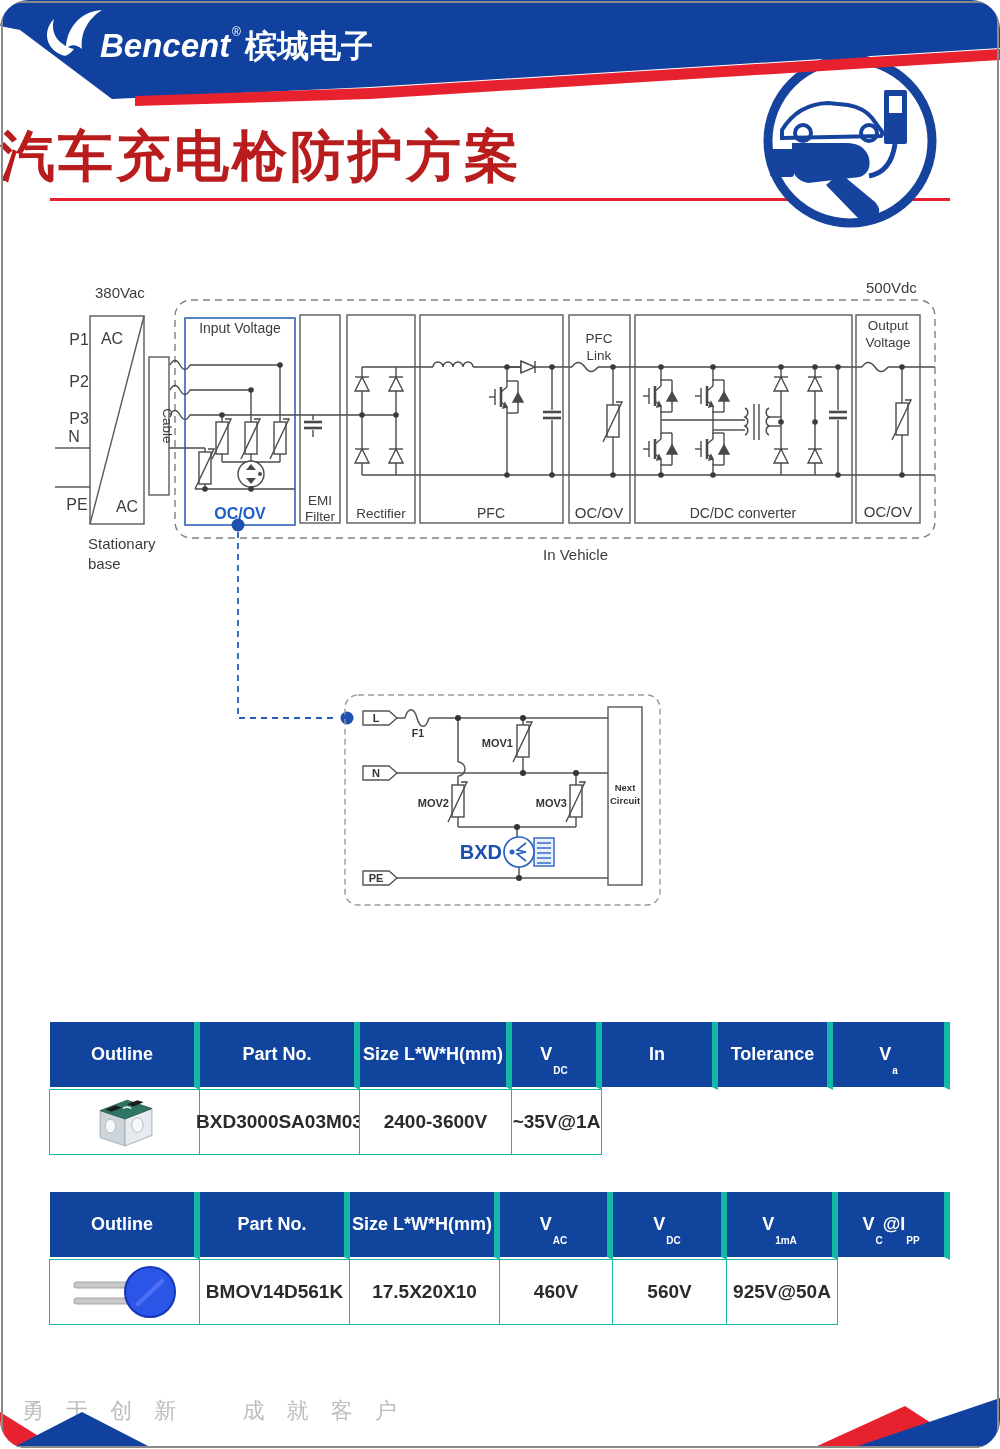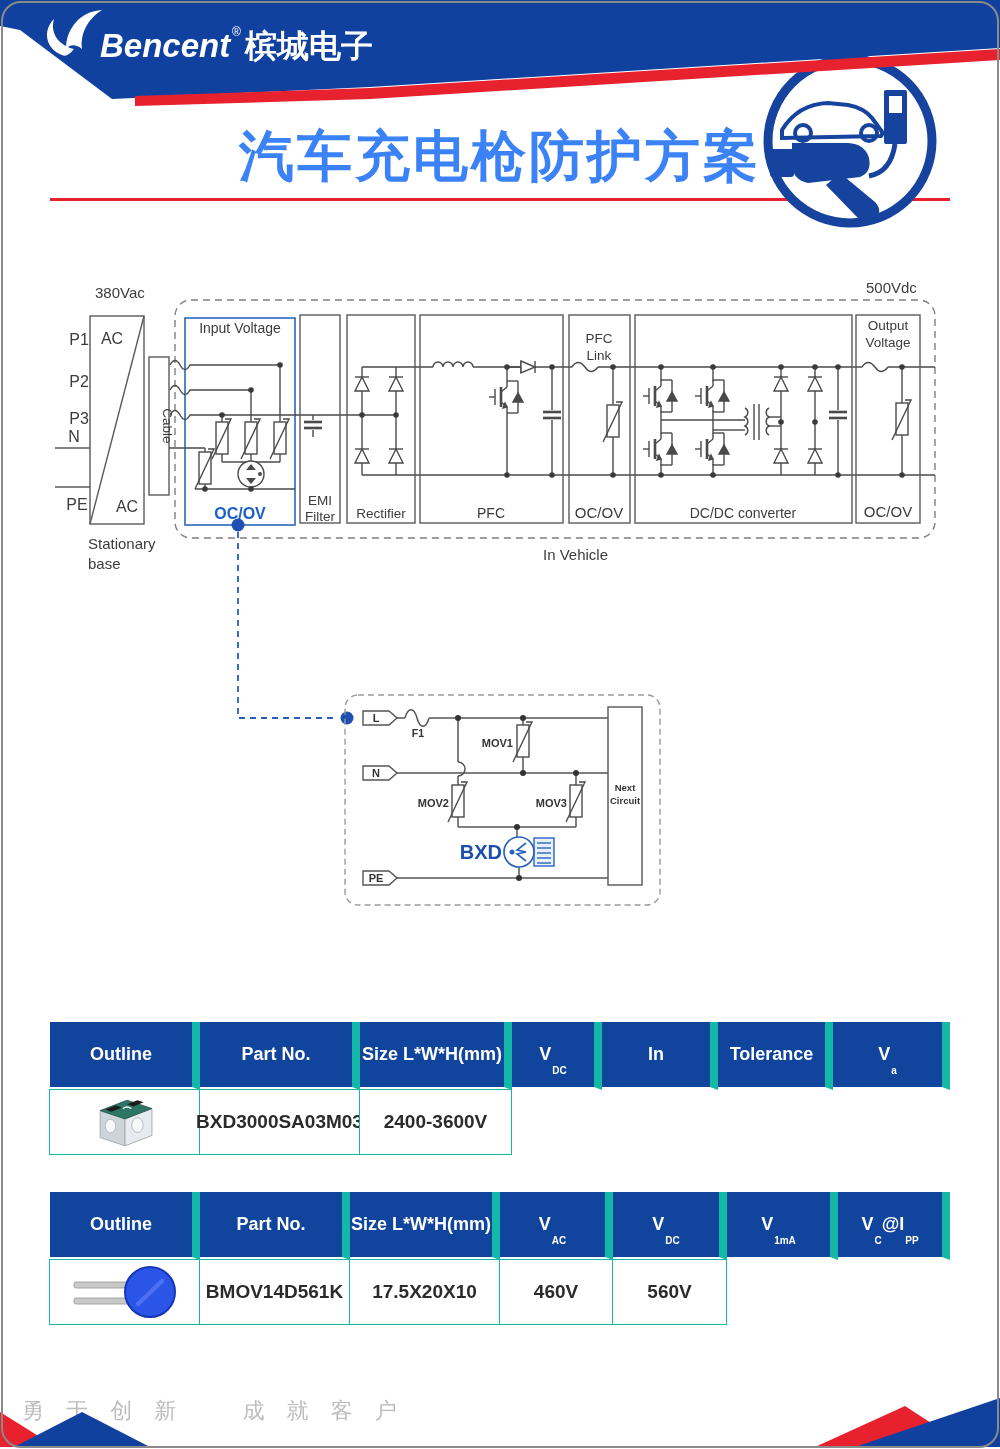--- a/index.html
+++ b/index.html
@@ -1,32 +1,32 @@
 <!DOCTYPE html>
 <html><head>
 <meta charset="utf-8">
 <style>
   html,body{margin:0;padding:0;background:#ffffff;}
   body{font-family:"Liberation Sans","DejaVu Sans",sans-serif;}
-  .page{position:relative;width:1000px;height:1449px;background:#fff;overflow:hidden;}
+  .page{position:relative;width:1000px;height:1449px;background:#fff;overflow:hidden;border-radius:29px;}
   .page-border{position:absolute;inset:1px;border:2.5px solid #8a8a8a;border-radius:20px;pointer-events:none;z-index:50;}
   .abs{position:absolute;}
 
   
-  .title{position:absolute;top:120px;left:0;width:100%;text-align:center;
-         font-size:55px;font-weight:800;letter-spacing:3px;color:#3b82f6;z-index:2;}
+  .title{position:absolute;top:120px;left:0;width:100%;text-align:left;
+         font-size:55px;font-weight:800;letter-spacing:3px;color:#b91c1c;z-index:2;}
   .title-underline{position:absolute;top:198px;left:50px;width:900px;height:3px;background:#e8212f;z-index:1;}
   .hero-icon{position:absolute;top:54px;left:762px;z-index:3;}
 
   
   .spec-table{position:absolute;left:50px;width:900px;display:grid;z-index:2;}
   .t1{top:1022px;grid-template-columns:150px 160px 152px 90px 116px 115px 117px;}
   .t2{top:1192px;grid-template-columns:150px 150px 150px 113px 114px 111px 112px;}
   .th{background:#11449d;color:#fff;font-weight:700;font-size:18px;height:65px;
-      display:flex;align-items:center;justify-content:center;border-right:8px solid #14b8a6;border-bottom:3px solid #fff;}
+      display:flex;align-items:center;justify-content:center;border-right:6px solid #14b8a6;border-bottom:3px solid #fff;}
   .th:last-child{border-right:none;}
   .td{background:#fff;border:1px solid #14b8a6;height:64px;display:flex;align-items:center;justify-content:center;
       font-size:19px;font-weight:700;color:#2b2b2b;margin-top:-1px;margin-left:-1px;}
   sub.u{font-size:10px;font-weight:700;position:relative;top:16px;margin-left:1px;}
   .footer-slogan{position:absolute;top:1396px;left:0;width:100%;text-align:left;color:#bdbdbd;
       font-size:22px;letter-spacing:8px;z-index:2;}
   .footer-slogan span{margin:0 22px;}
 
   svg text{font-family:"Liberation Sans","DejaVu Sans",sans-serif;}
 </style>
@@ -392,20 +392,21 @@
         <polygon points="8,16 34,6 58,14 32,24" fill="#2e7566" stroke="#24584d" stroke-width="0.8"></polygon>
         <polygon points="13,15 23,11 29,13 19,17" fill="#1c1c1c"></polygon>
         <polygon points="34,10 44,6 50,8 40,12" fill="#1c1c1c"></polygon>
         <path d="M30,14 q4,-3 8,0" stroke="#ffffff" stroke-width="1.4" fill="none"></path>
         <ellipse cx="18" cy="31" rx="5" ry="6.5" fill="#f6f8fa" stroke="#aab2b9" stroke-width="0.8"></ellipse>
         <ellipse cx="44" cy="30" rx="5.5" ry="7" fill="#f6f8fa" stroke="#aab2b9" stroke-width="0.8"></ellipse>
       </svg>
     </div>
     <div class="td">BXD3000SA03M03</div>
     <div class="td">2400-3600V</div>
+    <div class="td">~35V@1A</div>
   </div>
 
   <div class="spec-table t2">
     <div class="th">Outline</div>
     <div class="th">Part No.</div>
     <div class="th">Size L*W*H(mm)</div>
     <div class="th">
         <span>V</span>
         <sub class="u">AC</sub>
       </div>
@@ -430,20 +431,21 @@
         <rect x="4" y="18" width="58" height="6" rx="2" fill="#c9c9c9" stroke="#969696" stroke-width="0.8"></rect>
         <rect x="4" y="34" width="58" height="6" rx="2" fill="#c9c9c9" stroke="#969696" stroke-width="0.8"></rect>
         <circle cx="80" cy="28" r="25" fill="#2b55e6" stroke="#1635b8" stroke-width="2"></circle>
         <path d="M68,40 L92,17" stroke="#5f7dff" stroke-width="4.5" stroke-linecap="round" opacity="0.65"></path>
       </svg>
     </div>
     <div class="td">BMOV14D561K</div>
     <div class="td">17.5X20X10</div>
     <div class="td">460V</div>
     <div class="td">560V</div>
+    <div class="td">925V@50A</div>
   </div>
 
   <div class="footer-slogan">
     <span>勇 于 创 新</span>
     <span>成 就 客 户</span>
   </div>
 
   <svg class="abs" style="left:0;top:1390px;z-index:3" width="1000" height="59" viewBox="0 0 1000 59">
     <polygon points="0,22 56,57 0,57" fill="#e8212f"></polygon>
     <polygon points="14,57 82,22 150,57" fill="#10419e"></polygon>

